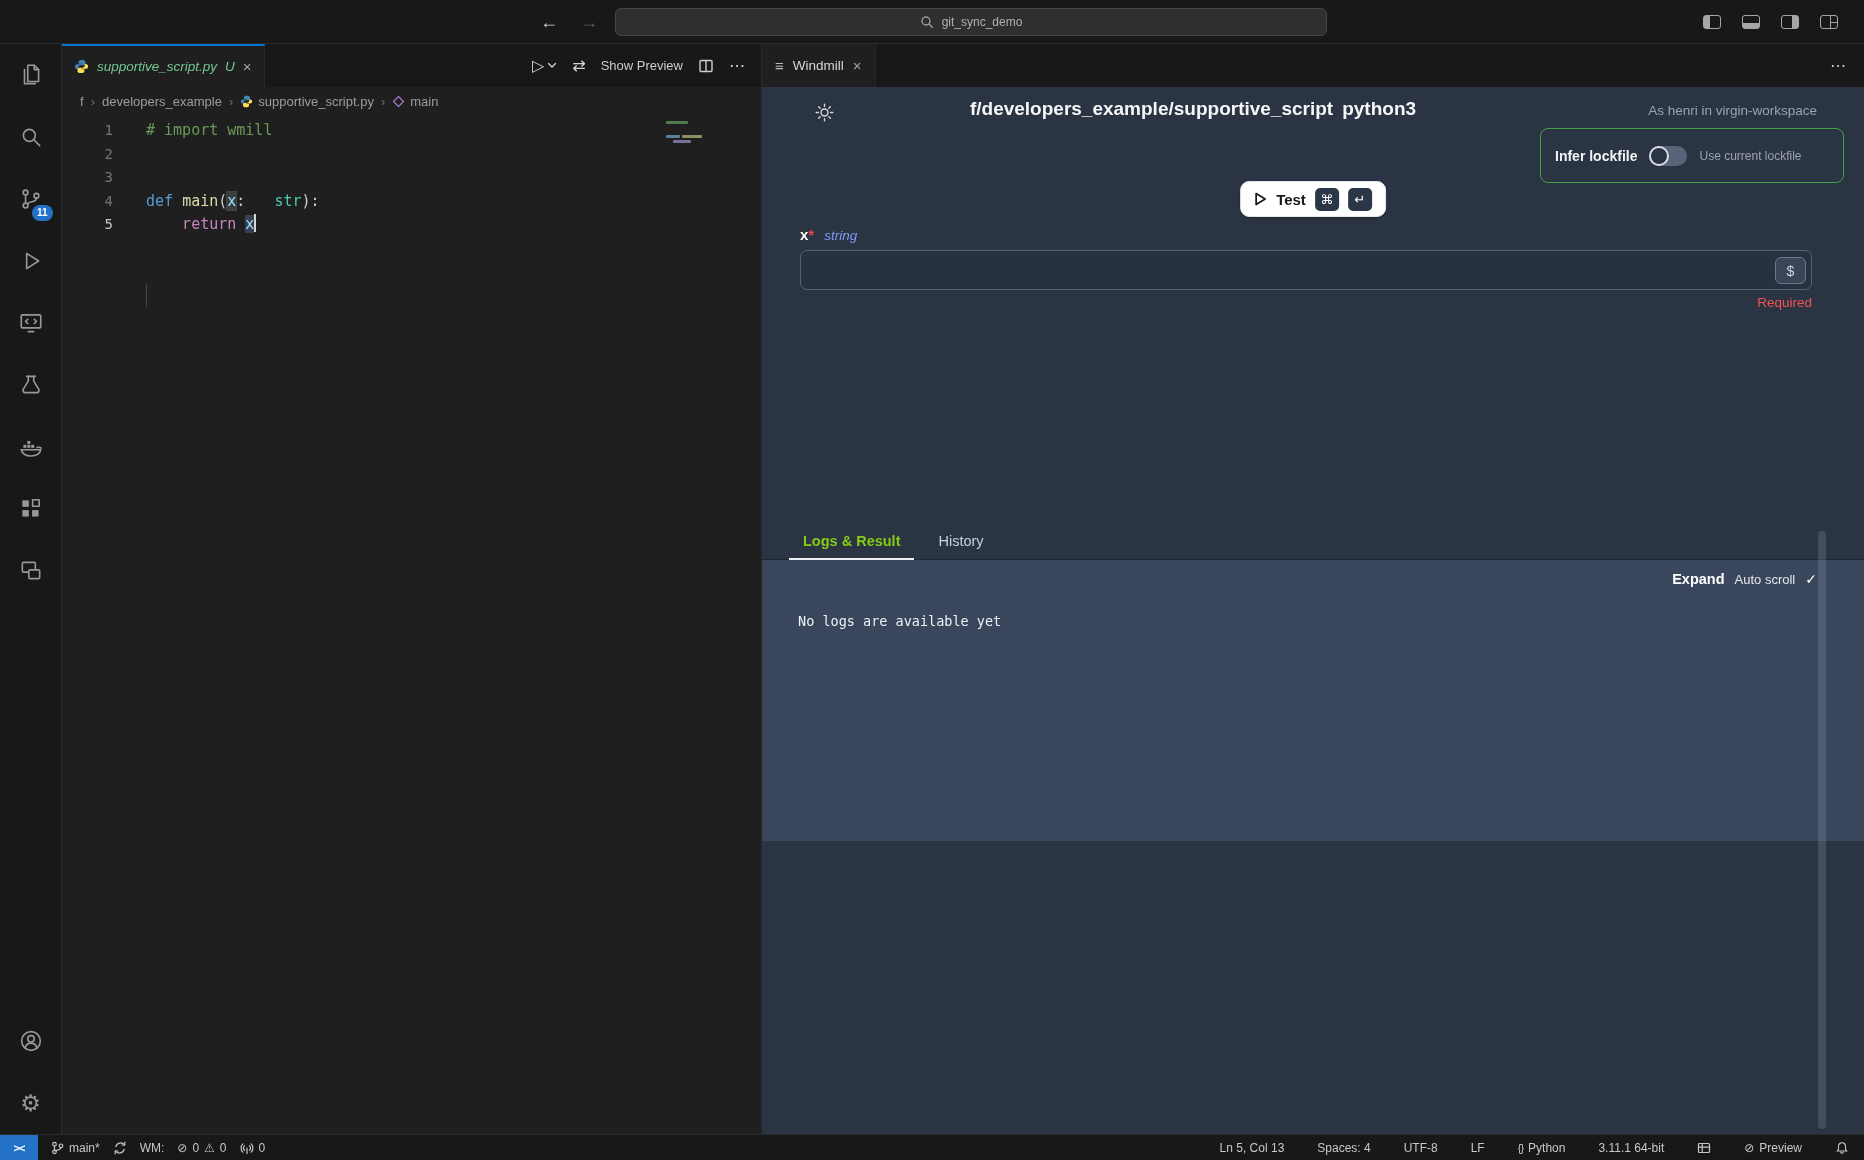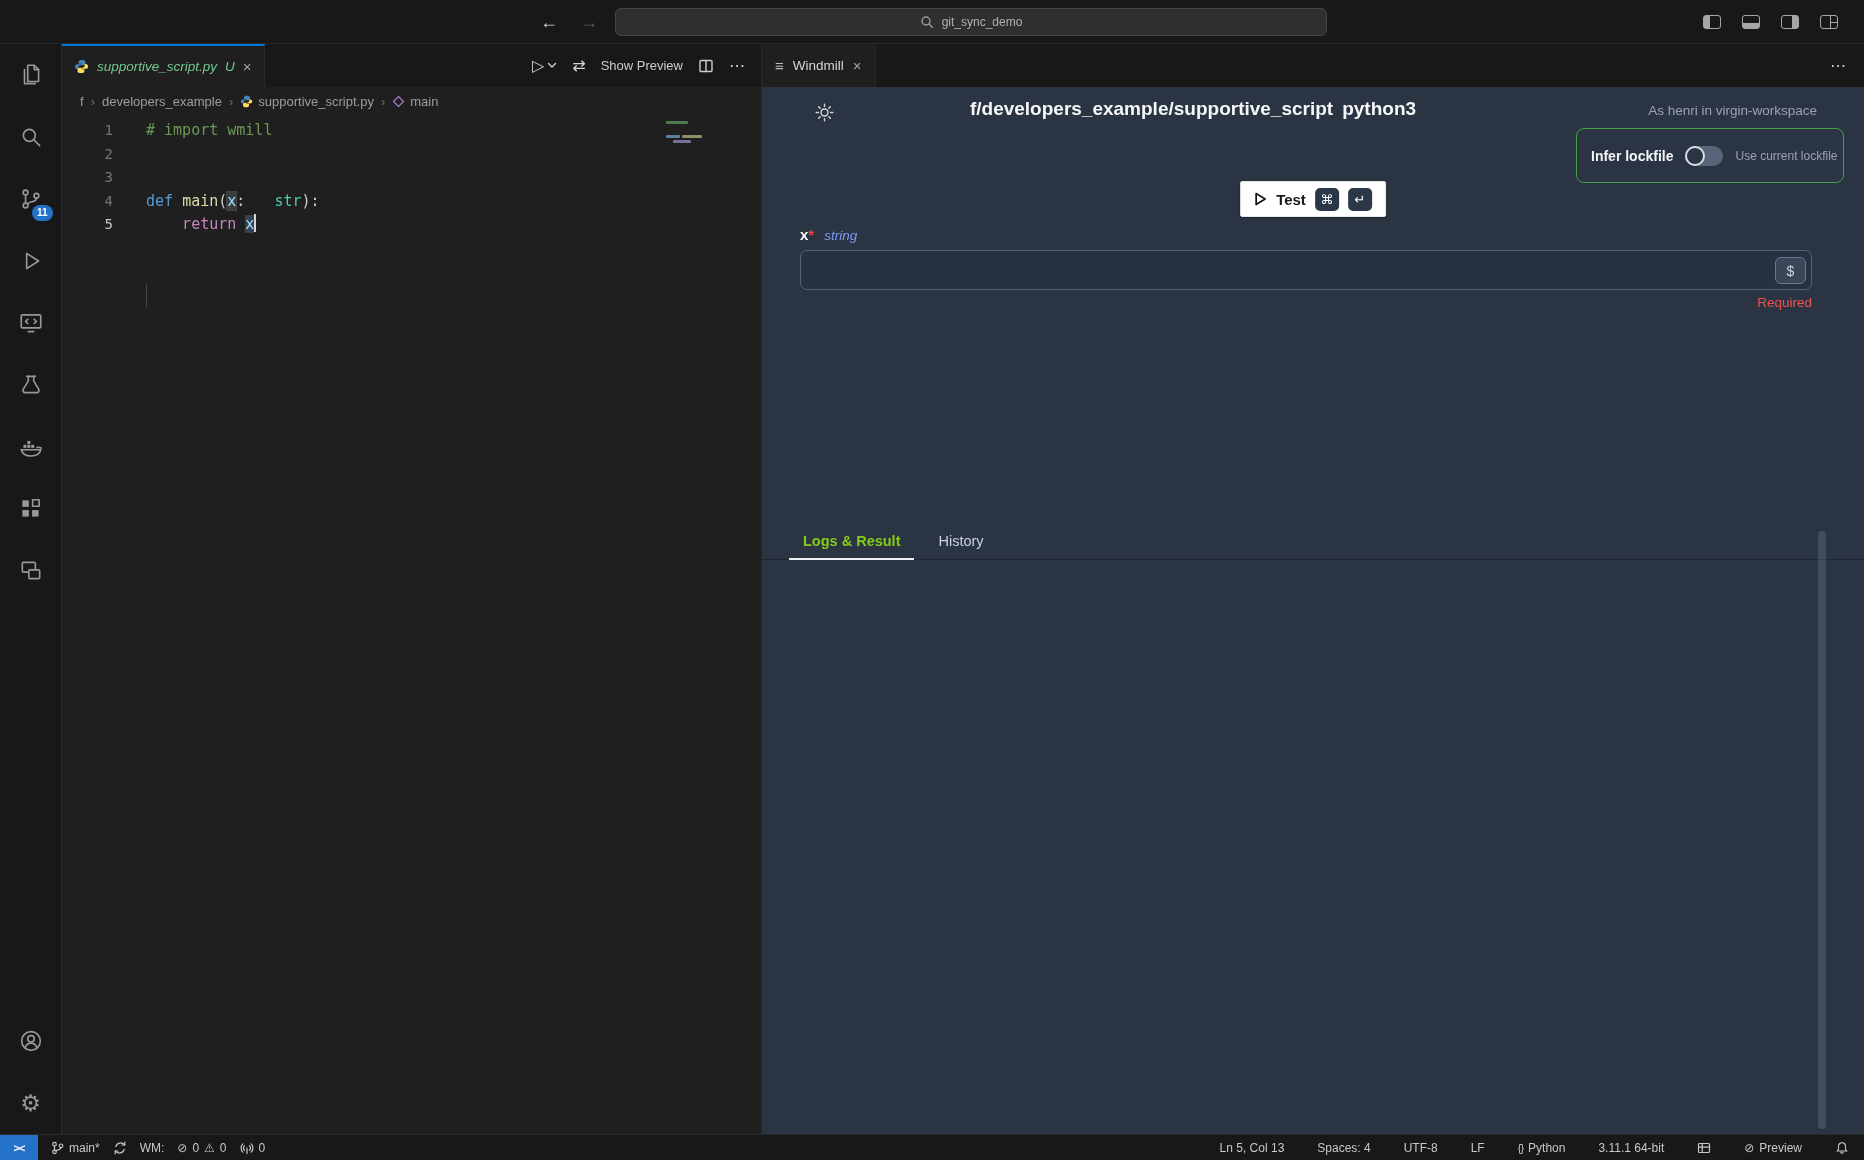--- a/index.html
+++ b/index.html
@@ -67,26 +67,26 @@
   .tab-r{display:flex;align-items:center;gap:9px;padding:0 13px;background:#1f1f1f;color:#d6d6d6;font-size:13.5px;border-right:1px solid #272727;cursor:pointer;}
   .tab-r .webview-glyph{color:#b9bec4;font-size:15px;}
   .tabbar-r .more{margin-left:auto;display:flex;align-items:center;padding-right:18px;color:#cccccc;font-size:16px;cursor:pointer;}
 
   .webview{flex:1;position:relative;background:#2a3442;color:#e5e7eb;font-size:14px;overflow:hidden;}
   .wm-sun{position:absolute;left:52px;top:15px;cursor:pointer;}
   .wm-sun svg{width:21px;height:21px;stroke:#d5d9df;fill:none;stroke-width:1.6;stroke-linecap:round;}
   .wm-title{position:absolute;top:11px;left:120px;right:360px;text-align:center;font-size:19px;font-weight:700;color:#f5f6f8;white-space:nowrap;}
   .wm-title .lang{margin-left:9px;}
   .wm-context{position:absolute;top:16px;right:47px;font-size:13.5px;color:#9ca3af;}
-  .wm-lockbox{position:absolute;top:41px;right:20px;width:268px;height:55px;border:1.5px solid #43a047;border-radius:8px;display:flex;align-items:center;gap:12px;padding:0 14px;}
+  .wm-lockbox{position:absolute;top:41px;right:20px;width:304px;height:55px;border:1.5px solid #43a047;border-radius:8px;display:flex;align-items:center;gap:12px;padding:0 14px;}
   .wm-locklabel{font-weight:600;font-size:14px;color:#f3f4f6;white-space:nowrap;}
   .toggle{width:38px;height:20px;border-radius:10px;background:#59637a;position:relative;flex:none;cursor:pointer;}
   .toggle .knob{position:absolute;left:0px;top:0px;width:20px;height:20px;border-radius:50%;background:#2a3442;border:2px solid #d9dee6;}
   .wm-usecur{font-size:12px;color:#9ca3af;white-space:nowrap;text-align:right;}
-  .wm-test{position:absolute;top:94px;left:50%;transform:translateX(-50%);height:36px;background:#fff;border:1px solid #e5e7eb;border-radius:2px;display:flex;align-items:center;gap:9px;padding:0 13px;color:#18181b;font-weight:600;font-size:15px;cursor:pointer;box-shadow:0 1px 2px rgba(0,0,0,.25);}
+  .wm-test{position:absolute;top:94px;left:50%;transform:translateX(-50%);height:36px;background:#fff;border:1px solid #e5e7eb;border-radius:9px;display:flex;align-items:center;gap:9px;padding:0 13px;color:#18181b;font-weight:600;font-size:15px;cursor:pointer;box-shadow:0 1px 2px rgba(0,0,0,.25);}
   .wm-test svg{width:13px;height:14px;stroke:#18181b;fill:none;stroke-width:1.7;stroke-linejoin:round;}
   .kbd{background:#2b3648;color:#fff;border-radius:5px;min-width:24px;height:23px;display:flex;align-items:center;justify-content:center;font-size:13px;font-weight:400;padding:0 4px;}
   .wm-arg{position:absolute;left:38px;top:139px;display:flex;align-items:baseline;gap:10px;}
   .wm-argname{font-weight:700;font-size:15px;color:#ffffff;}
   .wm-argname .star{color:#ef4444;font-weight:700;}
   .wm-argtype{font-style:italic;color:#7e9bf7;font-size:13.5px;}
   .wm-input{position:absolute;left:38px;right:52px;top:163px;height:40px;background:#273140;border:1px solid #57627a;border-radius:7px;}
   .wm-input input{position:absolute;inset:0;background:transparent;border:0;outline:0;color:#e5e7eb;font-size:14px;padding:0 46px 0 12px;font-family:inherit;width:100%;}
   .wm-dollar{position:absolute;right:5px;top:6px;width:31px;height:27px;background:#3a4557;border:1px solid #6b7890;border-radius:6px;color:#ced6e2;display:flex;align-items:center;justify-content:center;font-size:14px;cursor:pointer;}
   .wm-required{position:absolute;right:52px;top:208px;color:#ef5350;font-size:13.5px;}
@@ -353,20 +353,28 @@
         <input type="text" value="" style="">
         <span class="wm-dollar">$</span>
       </div>
       <div class="wm-required">Required</div>
 
       <div class="wm-tabs">
         <div class="wm-tab active">Logs &amp; Result</div>
         <div class="wm-tab">History</div>
       </div>
 
+      <div class="wm-logs">
+        <div class="wm-logs-controls">
+          <span class="wm-expand">Expand</span>
+          <span class="wm-autoscroll">Auto scroll</span>
+          <span class="wm-check">✓</span>
+        </div>
+        <div class="wm-logs-empty">No logs are available yet</div>
+      </div>
 
 
       <div class="wm-scroll"></div>
     </div>
   </div>
 
   <div class="statusbar">
     <div class="sb-remote">&gt;&lt;</div>
     <span class="sb-item">
       <svg width="13" height="14" viewBox="0 0 13 14">

